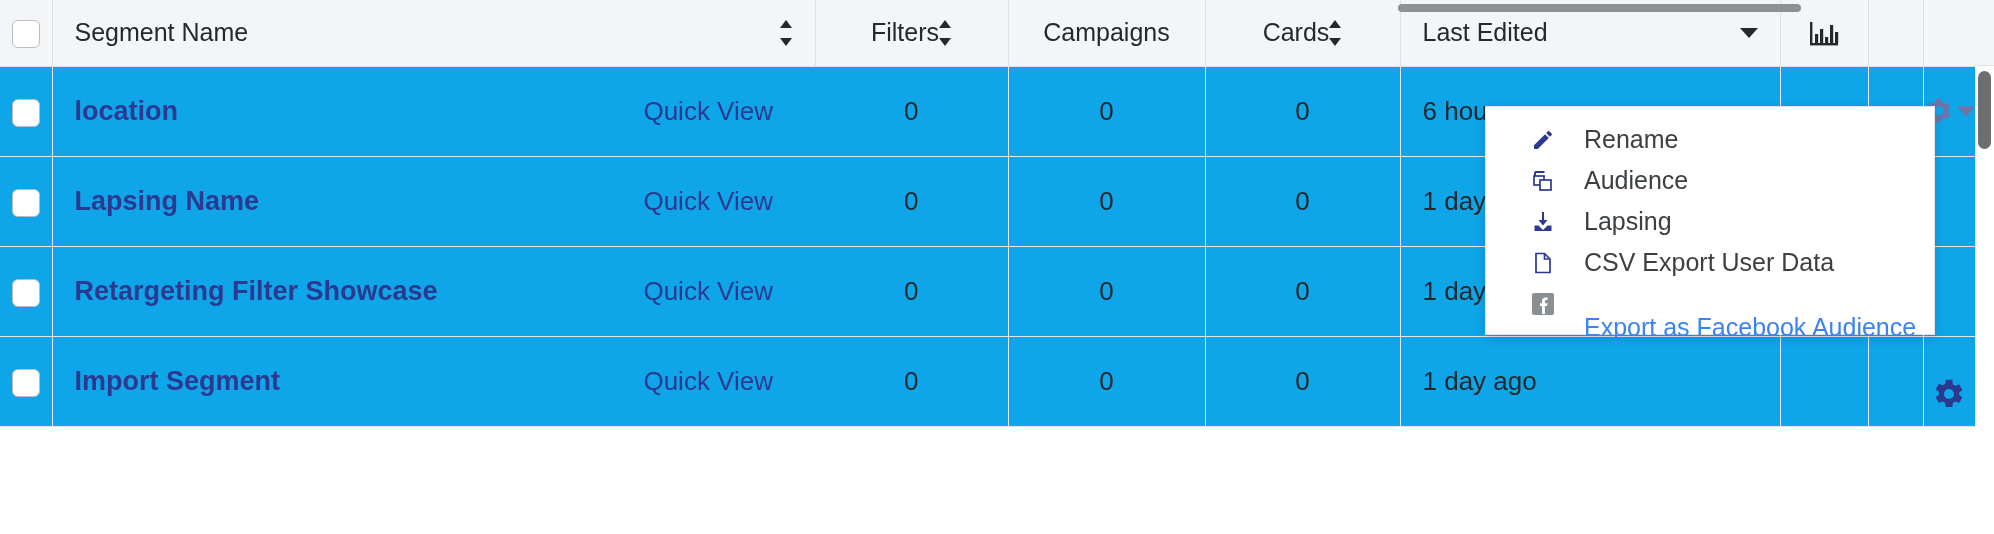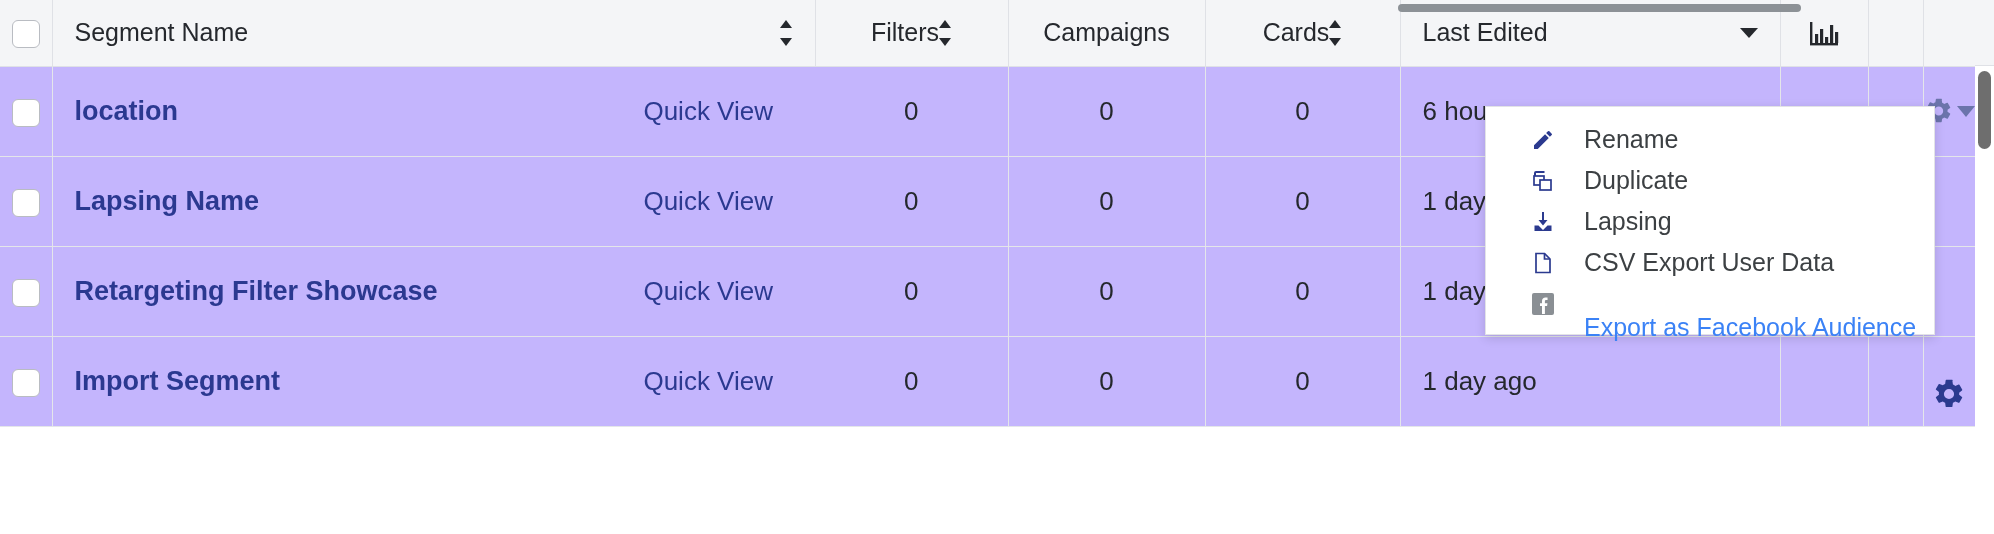--- a/index.html
+++ b/index.html
@@ -105,21 +105,21 @@
     width: 403px;
     height: 8px;
     background: #8c9196;
     border-radius: 4px;
     z-index: 5;
   }
 
   
   tbody td {
     height: 90px;
-    background: #c4b5fd;
+    background: #0ea5e9;
     border-bottom: 1px solid #e4e6ea;
     border-right: 1px solid #e4e6ea;
     font-size: 26px;
     color: #25282d;
     text-align: center;
     vertical-align: middle;
     padding: 0;
   }
   tbody td.no-right-border { border-right: none; }
   tbody td.td-name {
@@ -419,21 +419,21 @@
     </div>
 
     <div class="menu-item">
       <span class="menu-icon">
         <svg width="24" height="24" viewBox="0 0 24 24">
           <path fill="#2b3a8f" d="M13.5 2H5a2 2 0 0 0-2 2v3h2V4h8.5V2z"></path>
           <rect x="3" y="7" width="10" height="9" fill="none" stroke="#2b3a8f" stroke-width="1.7"></rect>
           <rect x="9" y="11" width="11" height="10" fill="#fff" stroke="#2b3a8f" stroke-width="1.7"></rect>
         </svg>
       </span>
-      <span class="menu-label">Duplicate</span>
+      <span class="menu-label">Audience</span>
     </div>
 
     <div class="menu-item">
       <span class="menu-icon">
         <svg width="24" height="24" viewBox="0 0 24 24">
           <path fill="#2b3a8f" d="M11 2h2v8h3.5L12 15.5 7.5 10H11V2z"></path>
           <path fill="#2b3a8f" d="M3.5 15.5h4L12 20l4.5-4.5h4V21H3.5v-5.5z"></path>
         </svg>
       </span>
       <span class="menu-label">Lapsing</span>

